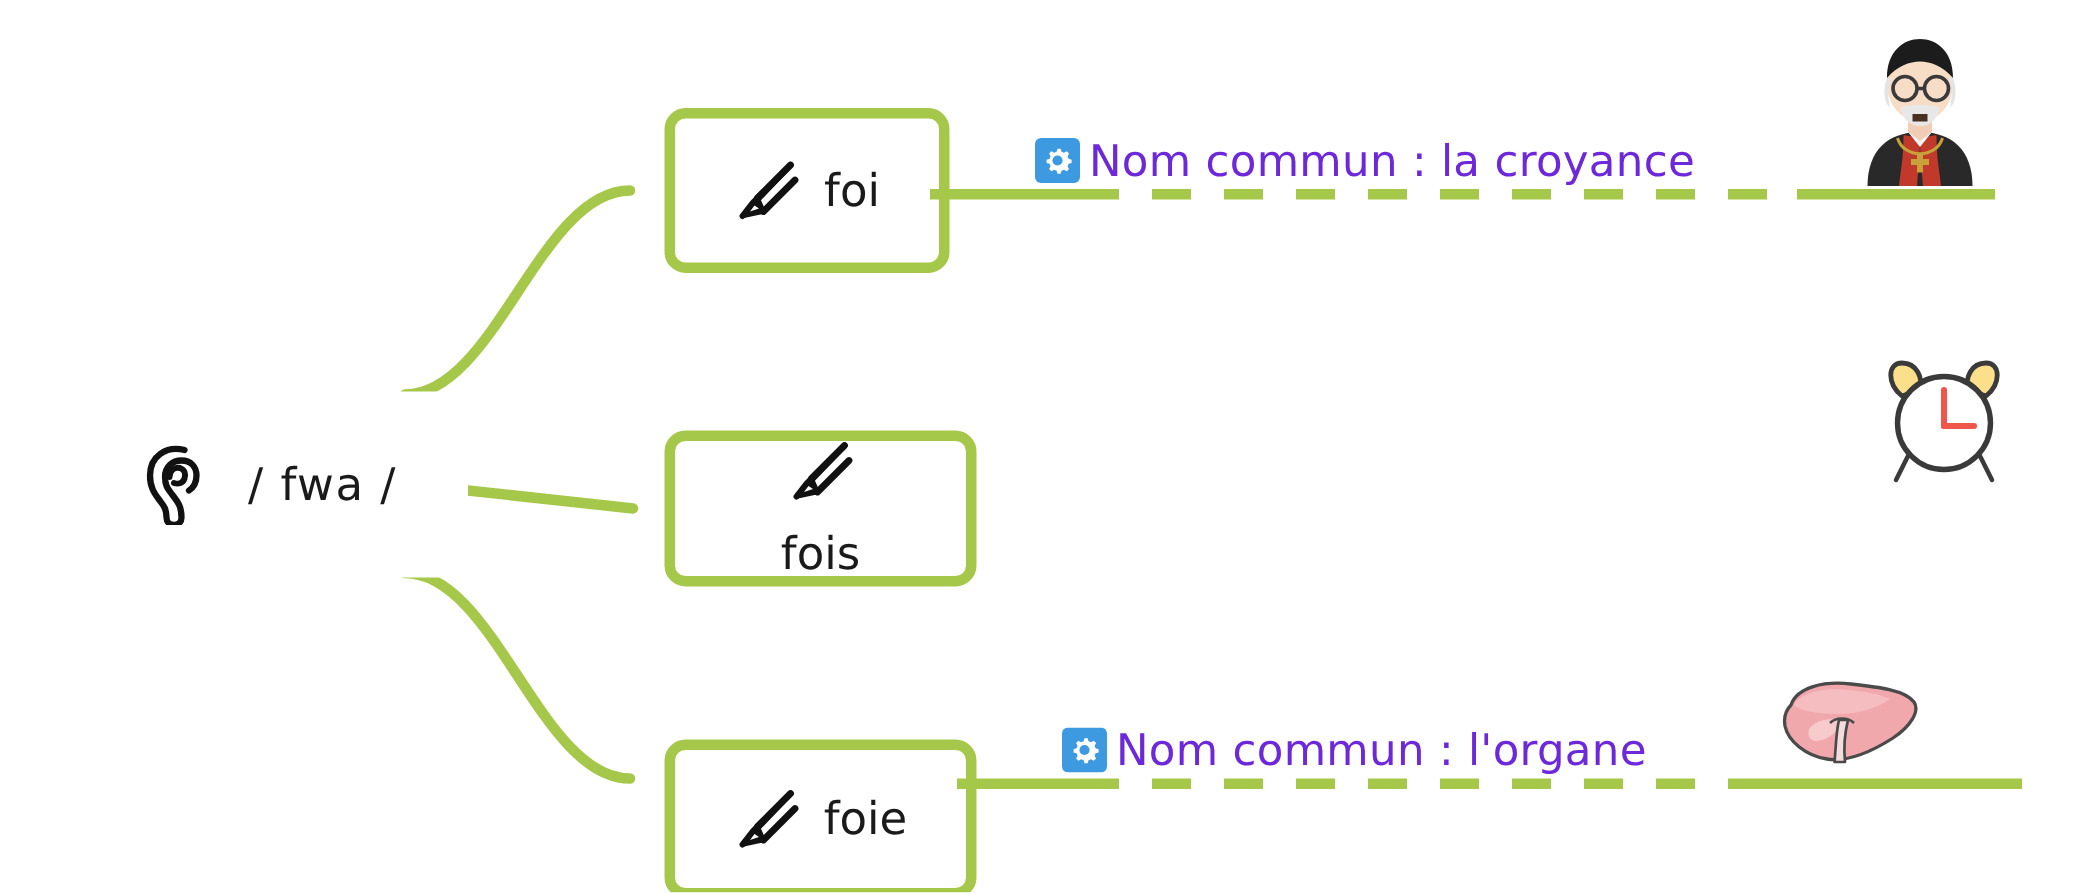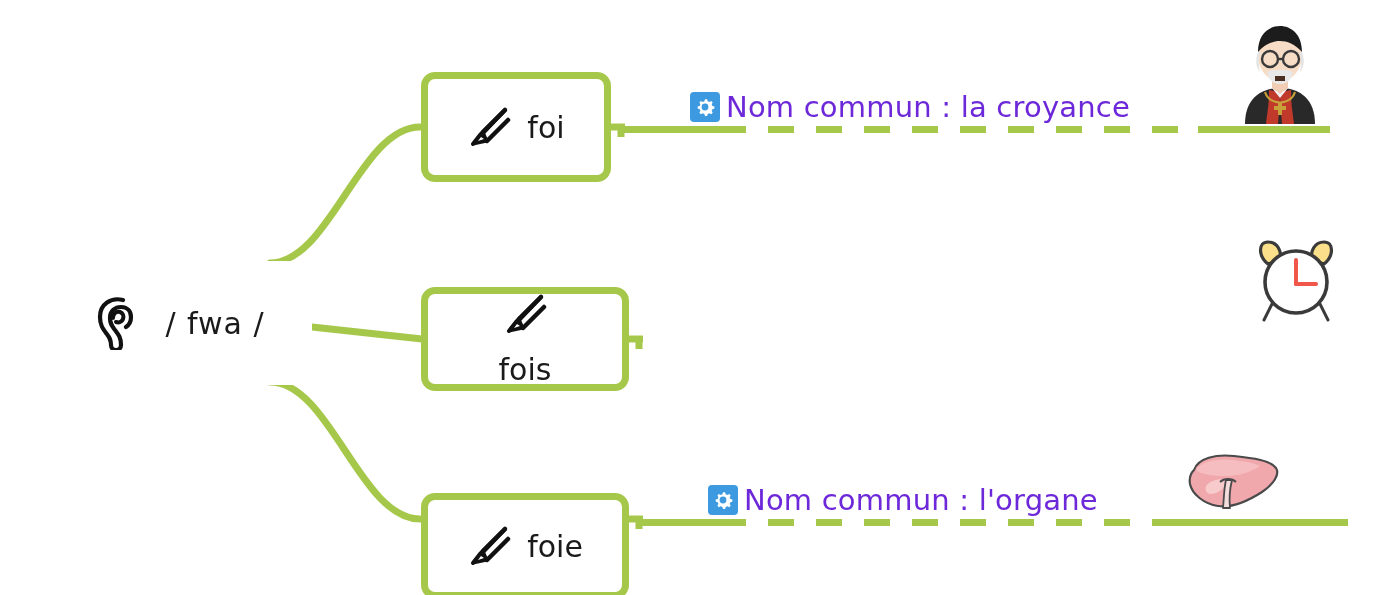--- a/index.html
+++ b/index.html
@@ -58,20 +58,21 @@
   .branch-node {
     position: absolute;
     box-sizing: border-box;
     background: #ffffff;
     border: 7px solid #a6c84a;
     border-radius: 14px;
     display: flex;
     align-items: center;
     justify-content: center;
     gap: 16px;
+    margin-left: 22px;
   }
   .branch-pencil {
     width: 44px;
     height: 44px;
     flex: 0 0 auto;
     display: block;
   }
   .branch-label {
     font-size: 30px;
     color: #1a1a1a;

